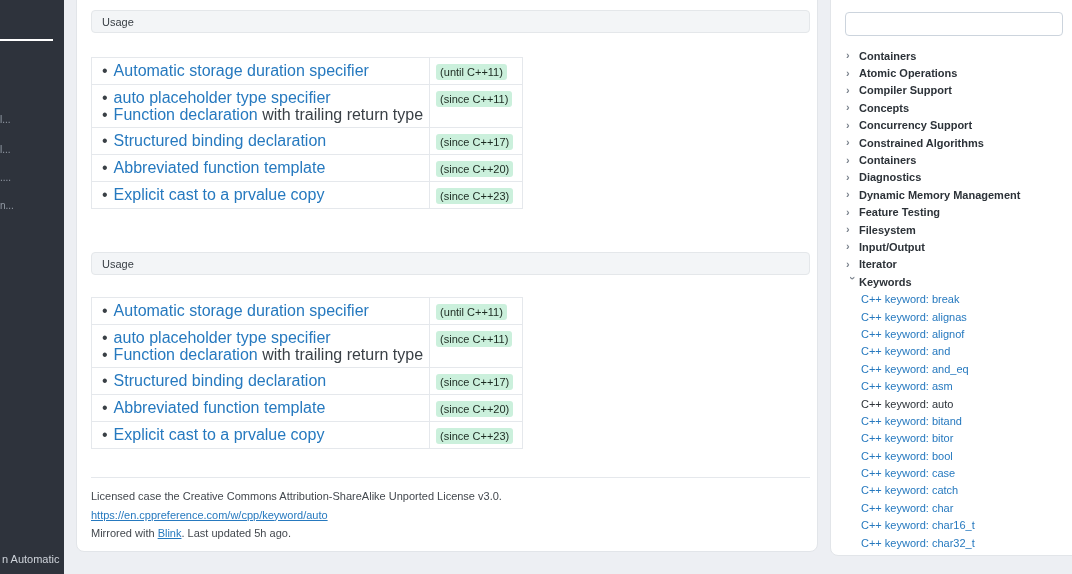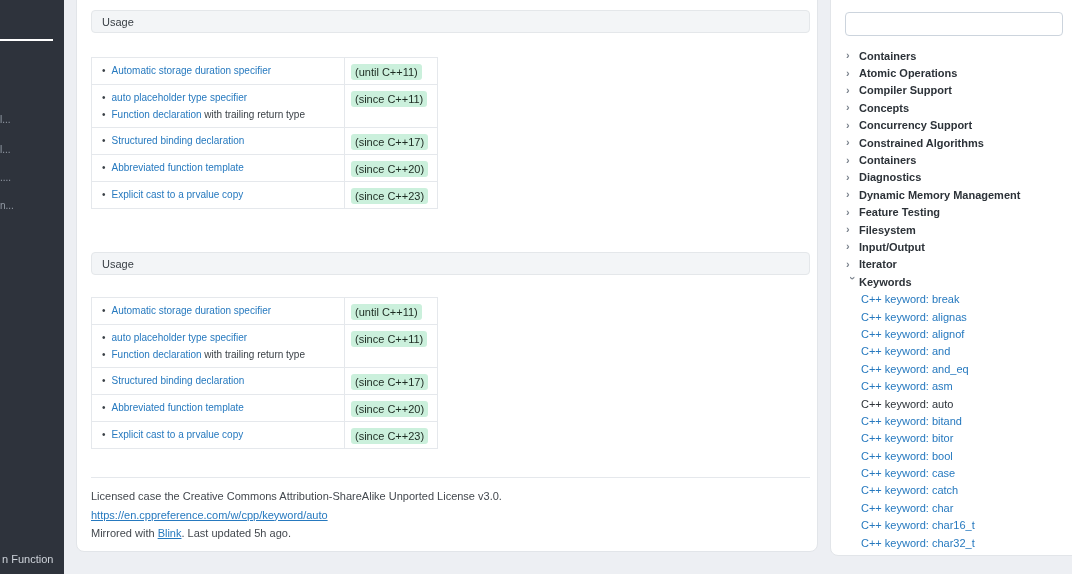--- a/index.html
+++ b/index.html
@@ -26,21 +26,21 @@
     height:23px;box-sizing:border-box;background:#f3f5f7;border:1px solid #e4e7ea;border-radius:4px;
     display:flex;align-items:center;padding-left:10px;font-size:11px;color:#3a4046;
   }
   .usage-bar.first{margin-top:17px;}
   .usage-bar.second{margin-top:43px;}
   table.usage-table{border-collapse:collapse;margin-top:24px;}
   table.usage-table.second{margin-top:22px;}
   table.usage-table td{border:1px solid #e5e8ec;vertical-align:top;}
   td.links-cell{width:236px;padding:4px 6px 4px 10px;}
   td.badge-cell{width:80px;padding:4px 6px;margin-left:32px;}
-  .tline{display:block;line-height:17px;font-size:10px;color:#3a4046;white-space:nowrap;}
+  .tline{display:block;line-height:17px;font-size:16px;color:#3a4046;white-space:nowrap;}
   .bullet{color:#3a4046;margin-right:6px;}
   a.doc-link,.doc-link{color:#2679bf;text-decoration:none;cursor:pointer;}
   .badge{
     display:inline-block;background:#cbf0dc;color:#1c2a21;font-size:11px;
     line-height:14px;padding:1px 4px 1px 4px;border-radius:3px;white-space:nowrap;
   }
   .footer-divider{border-top:1px solid #e5e8ec;margin-top:28px;}
   .page-footer{margin-top:9px;font-size:11px;color:#43484e;line-height:18.5px;}
   .page-footer .doc-link{display:inline;text-decoration:underline;}
 
@@ -68,21 +68,21 @@
 </style>
 </head>
 <body>
 
 <div class="left-rail">
   <div class="rail-underline"></div>
   <div class="rail-item i0">l...</div>
   <div class="rail-item i1">l...</div>
   <div class="rail-item i2">....</div>
   <div class="rail-item i3">n...</div>
-  <div class="rail-footer">n Function</div>
+  <div class="rail-footer">n Automatic</div>
 </div>
 
 <div class="main-card">
 
   <div class="usage-bar first">
     <span>Usage</span>
   </div>
 
   <table class="usage-table first">
     <tbody>

